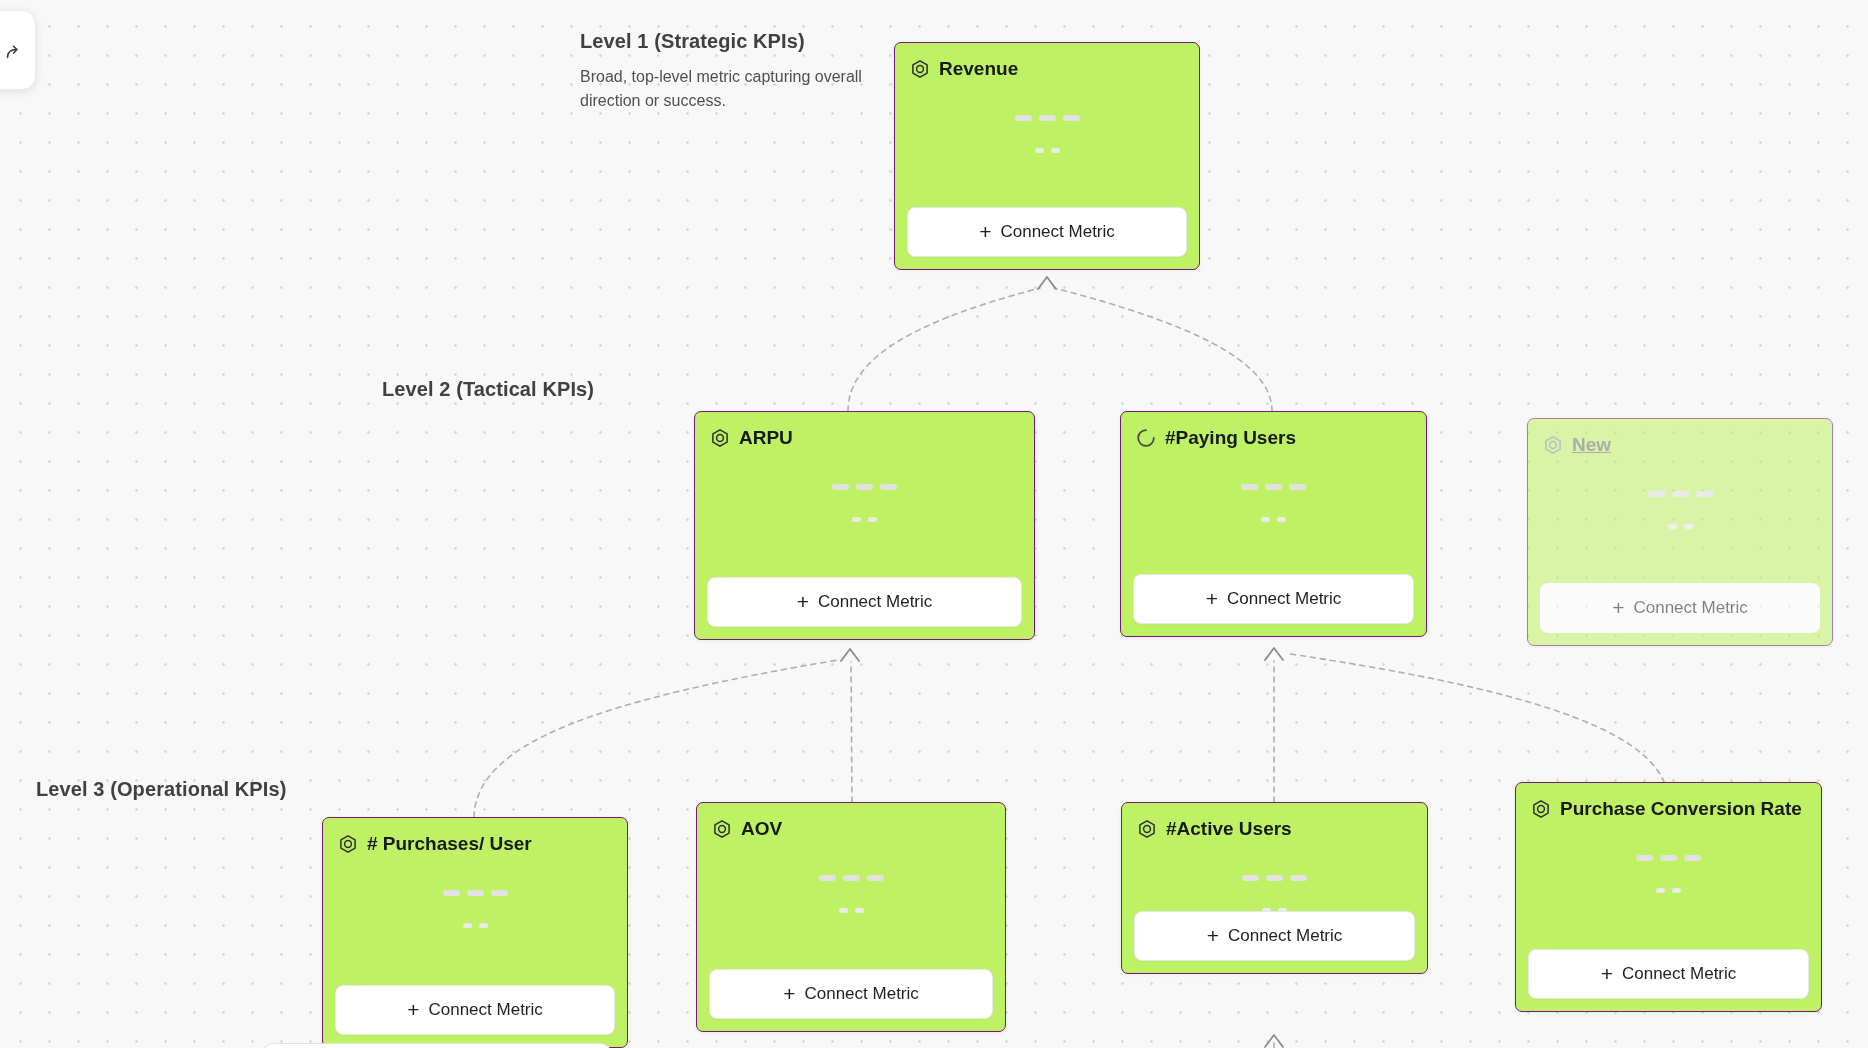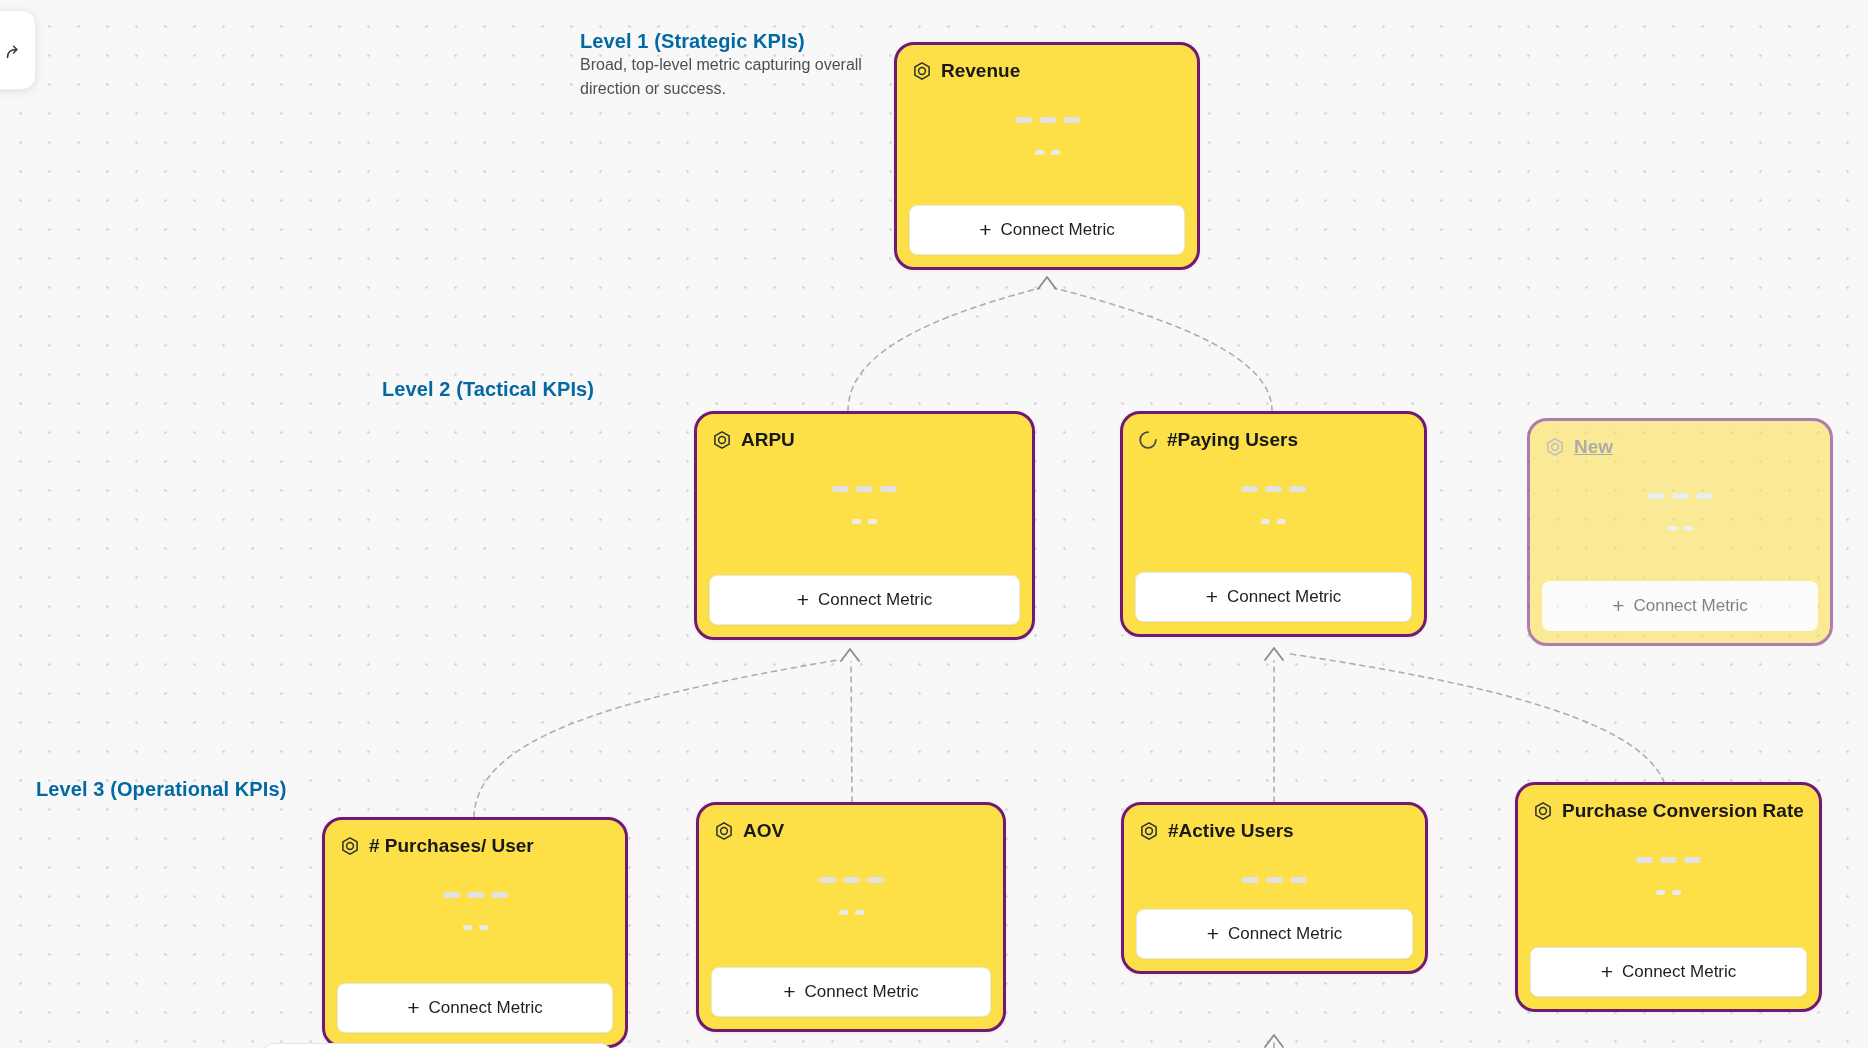--- a/index.html
+++ b/index.html
@@ -12,28 +12,28 @@
     background-color:#f8f8f8;
     background-image:radial-gradient(circle, #d8d8d8 1.3px, transparent 1.45px);
     background-size:29px 29px;
     background-position:6px 12px;
   }
   .connectors { position:absolute; left:0; top:0; width:1868px; height:1048px; pointer-events:none; }
   .conn { fill:none; stroke:#aeaeae; stroke-width:1.6; stroke-dasharray:5 5; stroke-linecap:round; }
   .arrow { fill:none; stroke:#8c8c8c; stroke-width:1.8; stroke-linecap:round; stroke-linejoin:round; }
 
   .level-label { position:absolute; }
-  .level-title { font-size:20px; font-weight:700; color:#0369a1; letter-spacing:.1px; }
-  .level-desc { font-size:16px; line-height:1.48; color:#4f4f4f; }
+  .level-title { font-size:20px; font-weight:700; color:#404040; letter-spacing:.1px; }
+  .level-desc { margin-top:12px; font-size:16px; line-height:1.48; color:#4f4f4f; }
 
   .card {
     position:absolute;
-    background:#fde047;
-    border:3px solid #701a75;
-    border-radius:20px;
+    background:#bef264;
+    border:1px solid #701a75;
+    border-radius:7px;
     box-shadow:0 1px 4px rgba(0,0,0,.06);
   }
   .card.faded { opacity:.55; }
   .card-header { position:absolute; top:15px; left:15px; right:12px; display:flex; align-items:center; gap:9px; }
   .card-icon { display:flex; width:20px; height:20px; flex:0 0 20px; }
   .card-title { font-size:19px; font-weight:700; color:#191919; white-space:nowrap; }
   .card.faded .card-title { color:#6f6f6f; font-weight:600;text-decoration:underline; }
 
   .skeleton { position:absolute; left:0; right:0; top:72px; display:flex; flex-direction:column; align-items:center; gap:27px; }
   .sk-row { display:flex; gap:7px; }

